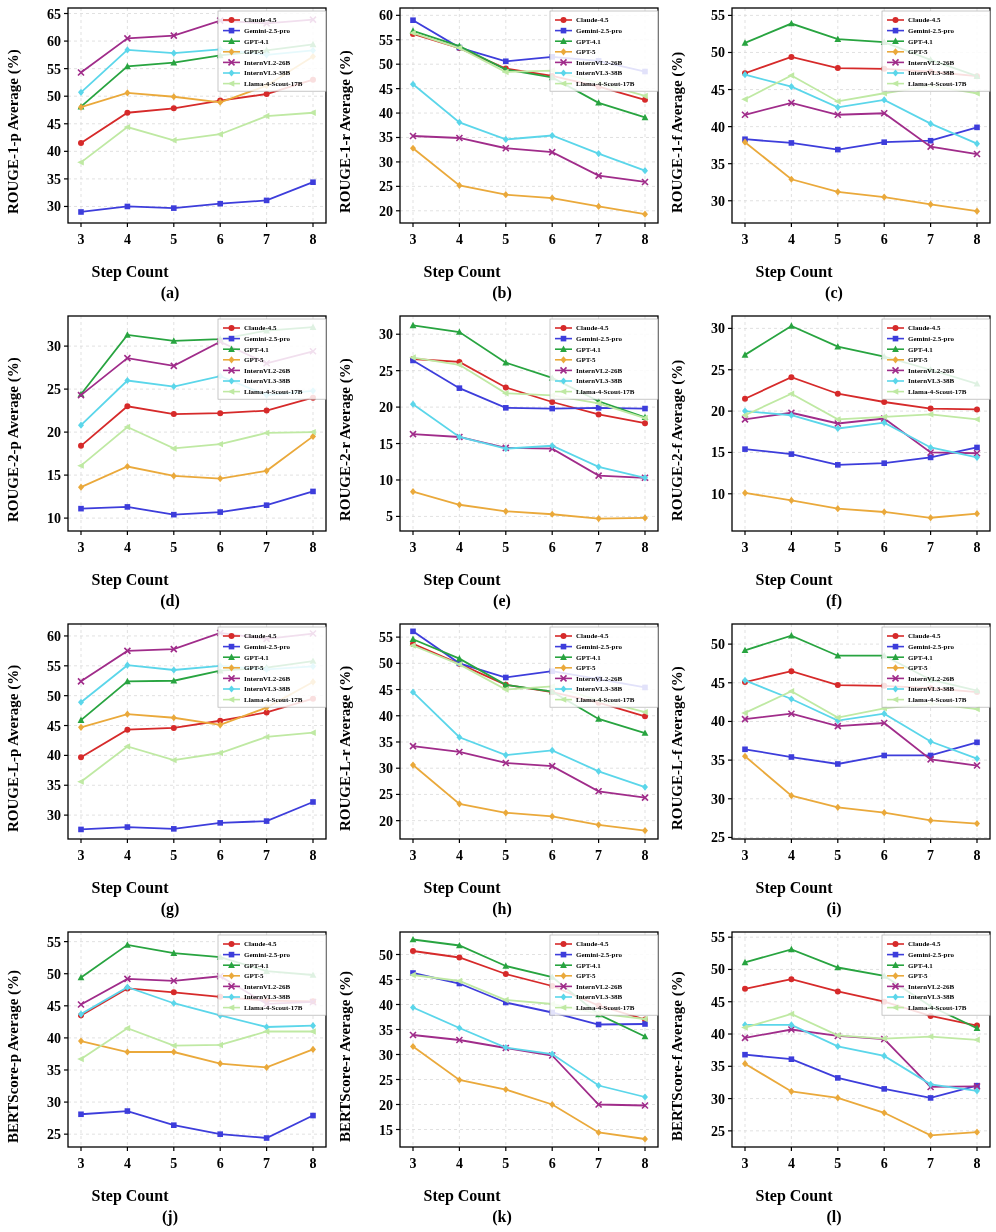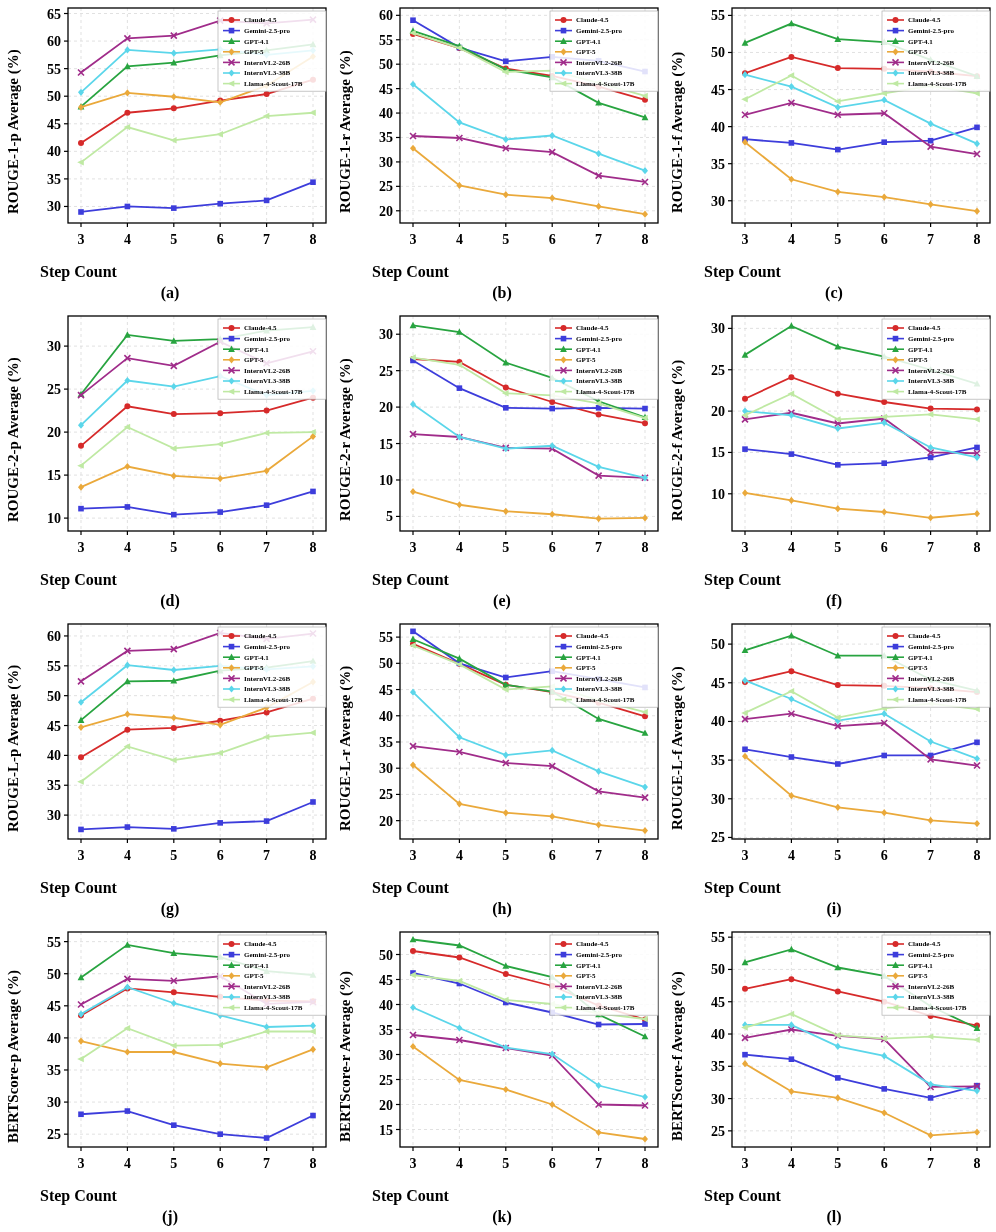--- a/index.html
+++ b/index.html
@@ -10,21 +10,21 @@
   }
   .cell{width:332px;height:308px;box-sizing:border-box;padding-top:2px;}
   .plot-row{display:flex;align-items:center;height:260px;}
   .ylabel{
     width:26px;height:258px;display:flex;align-items:center;justify-content:center;
     writing-mode:vertical-rl;transform:rotate(180deg);
     font-weight:bold;font-size:15px;color:#000;white-space:nowrap;
   }
   .chart{display:block;}
   .xlabel{
-    padding-left:40px;width:260px;
+    text-align:center;width:260px;
     font-weight:bold;font-size:16px;color:#000;line-height:20px;
   }
   .caption{
     padding-left:40px;text-align:center;width:260px;
     font-weight:bold;font-size:16px;color:#000;line-height:22px;
   }
   .tick{font-family:"Liberation Serif","DejaVu Serif",serif;font-weight:bold;font-size:14px;fill:#000;}
   .legend-label{font-family:"Liberation Serif","DejaVu Serif",serif;font-weight:bold;font-size:7px;fill:#000;}
 </style>
 </head>

